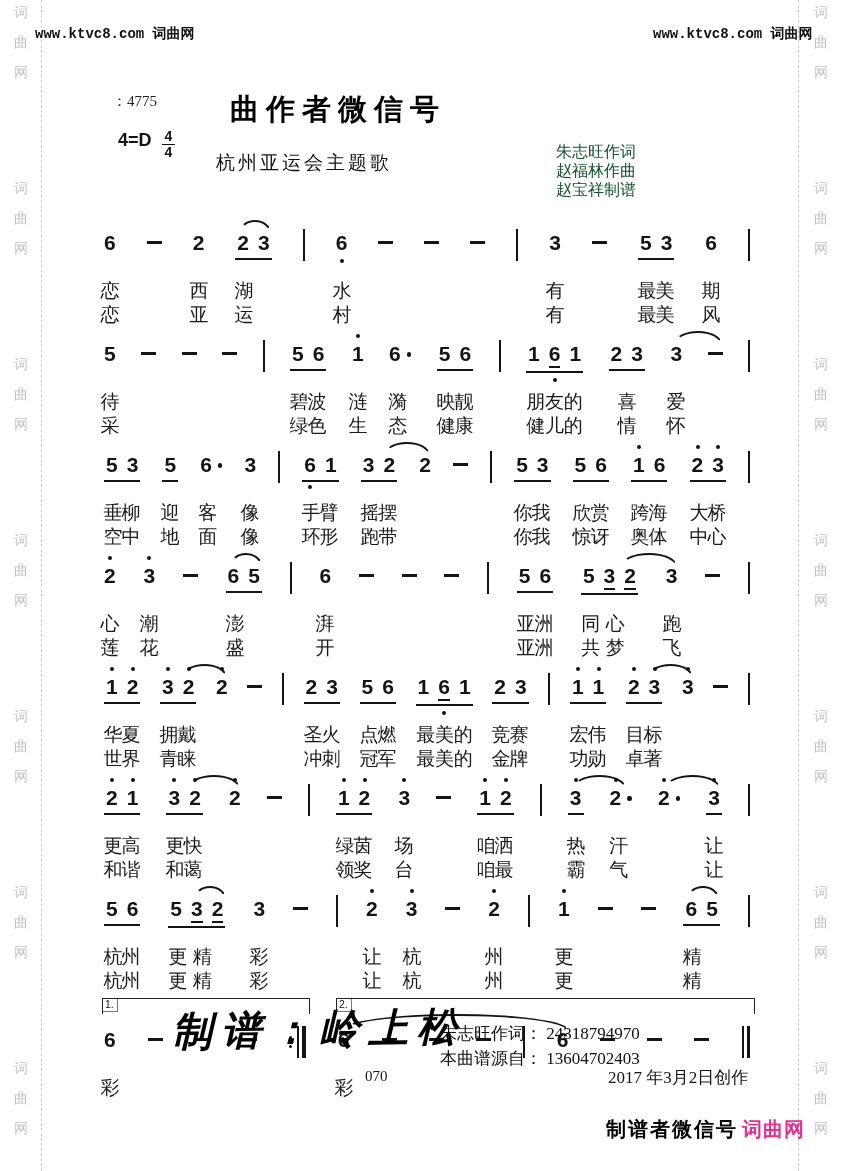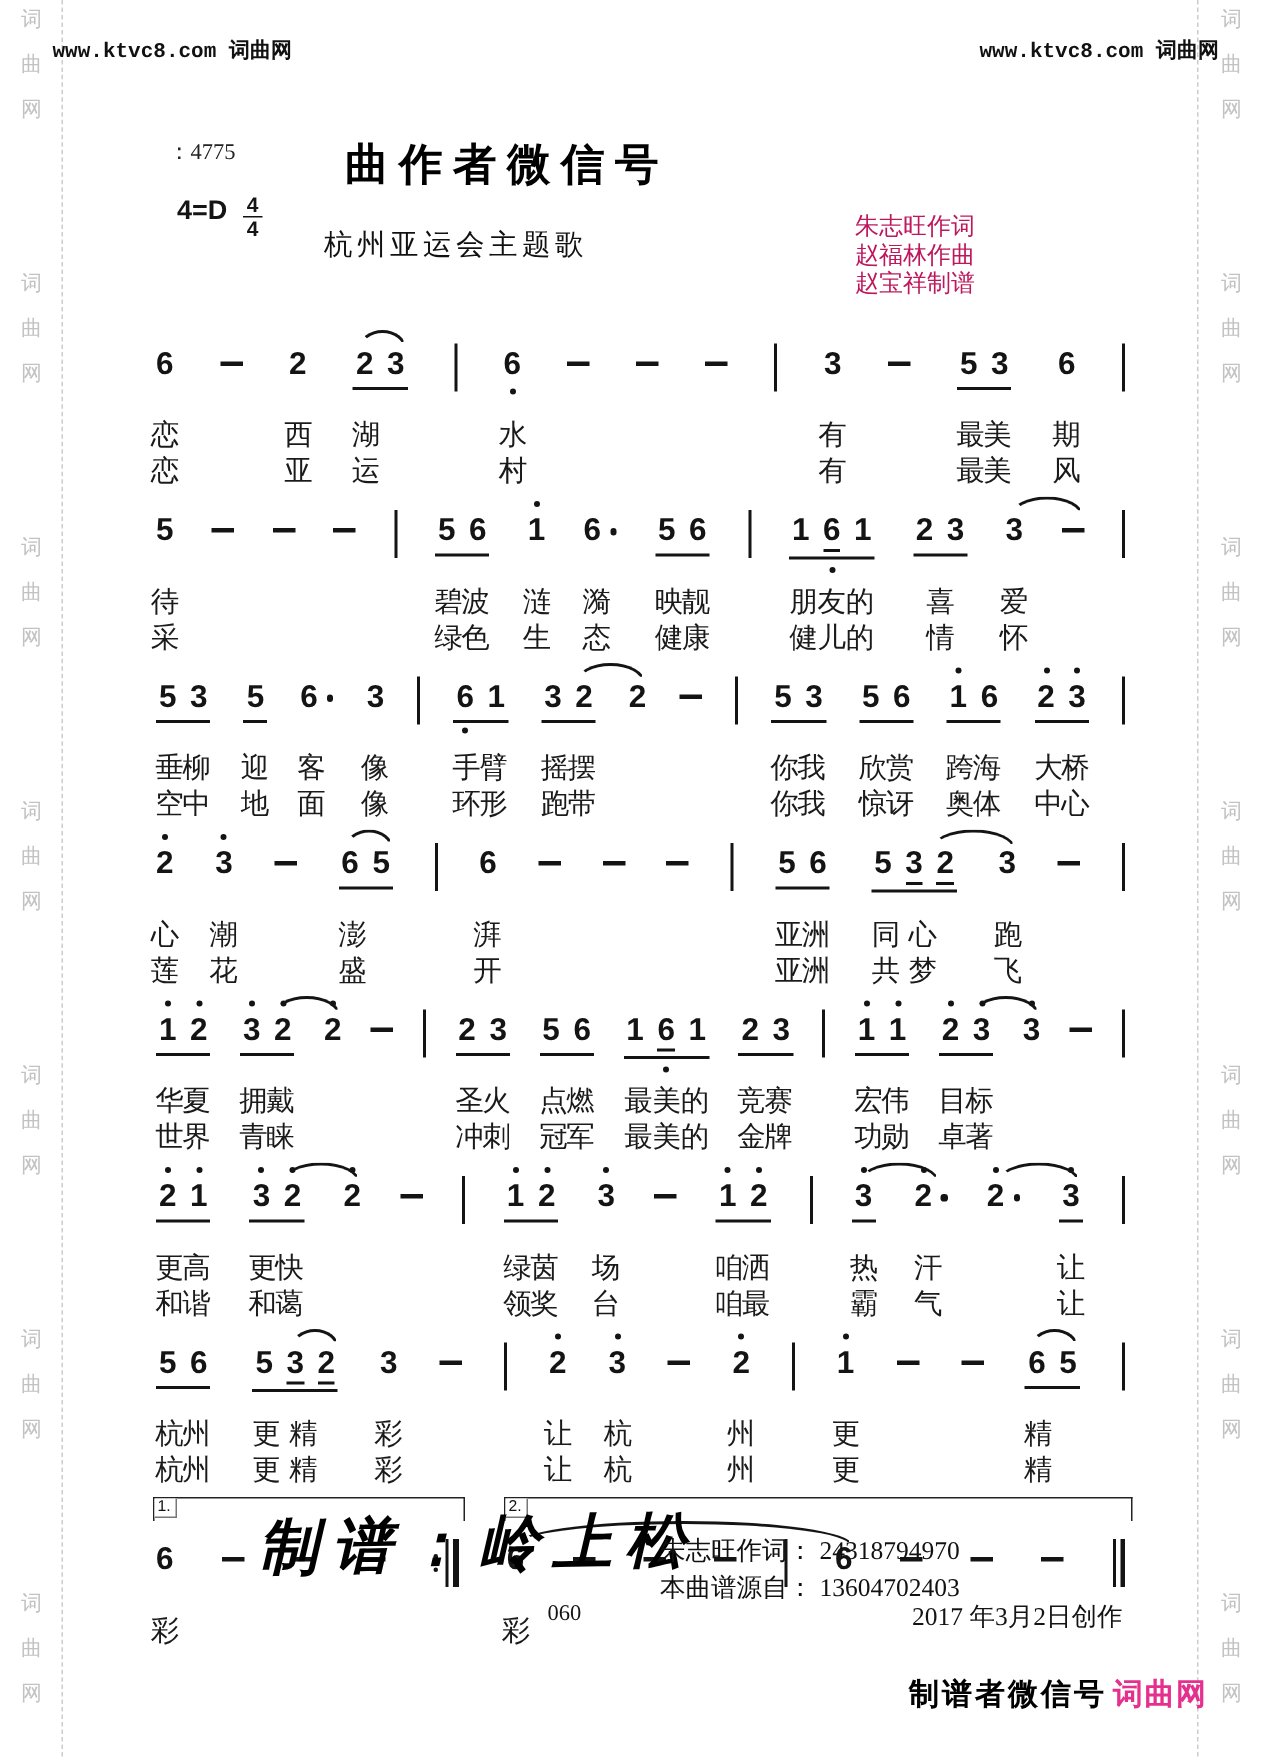--- a/index.html
+++ b/index.html
@@ -18,22 +18,22 @@
   .title{position:absolute;left:230px;top:90px;font:700 29px "Liberation Sans",sans-serif;
          letter-spacing:7px;color:#000;white-space:nowrap;}
   .subtitle{position:absolute;left:216px;top:150px;font:400 19px "Liberation Serif",serif;
             letter-spacing:3px;color:#111;white-space:nowrap;}
   .keysig{position:absolute;left:118px;top:130px;display:flex;align-items:flex-start;}
   .keysig .k{font:700 18px "Liberation Sans",sans-serif;}
   .ts{display:inline-flex;flex-direction:column;align-items:center;margin-left:10px;
       font:700 14px "Liberation Sans",sans-serif;line-height:13px;}
   .ts .top{border-bottom:1.6px solid #111;padding:0 3px 1px;}
   .ts .bot{padding-top:1px;}
-  .credits{position:absolute;left:570px;top:142px;font:400 16px "Liberation Serif",serif;
-           line-height:19px;color:#be185d;white-space:nowrap;}
+  .credits{position:absolute;left:556px;top:142px;font:400 16px "Liberation Serif",serif;
+           line-height:19px;color:#14532d;white-space:nowrap;}
   
   #score{position:absolute;left:104px;top:219px;width:646px;}
   .line{margin-bottom:4px;}
   .notes-row{position:relative;padding-top:12px;min-height:42px;}
   .notes-row.has-volta{padding-top:32px;}
   .tokens{display:flex;justify-content:space-between;align-items:flex-start;width:100%;}
   .note{position:relative;display:inline-flex;align-items:flex-start;}
   .digit{font:700 21px "Liberation Sans",sans-serif;line-height:24px;color:#141414;}
   .note.u2 .digit{border-bottom:2.2px solid #141414;}
   .dot{position:absolute;width:4px;height:4px;border-radius:50%;background:#141414;left:4px;}
@@ -932,16 +932,16 @@
 
 <div class="calligraphy">制谱：岭上松</div>
 <div class="wechat c1">
   <span>朱志旺作词：</span>
   <span>24318794970</span>
 </div>
 <div class="wechat c2">
   <span>本曲谱源自：</span>
   <span>13604702403</span>
 </div>
-<div class="pageno">060</div>
+<div class="pageno">070</div>
 <div class="cdate">2017 年3月2日创作</div>
 <div class="source">制谱者微信号</div>
 <div class="site">词曲网</div>
 
 </body></html>

